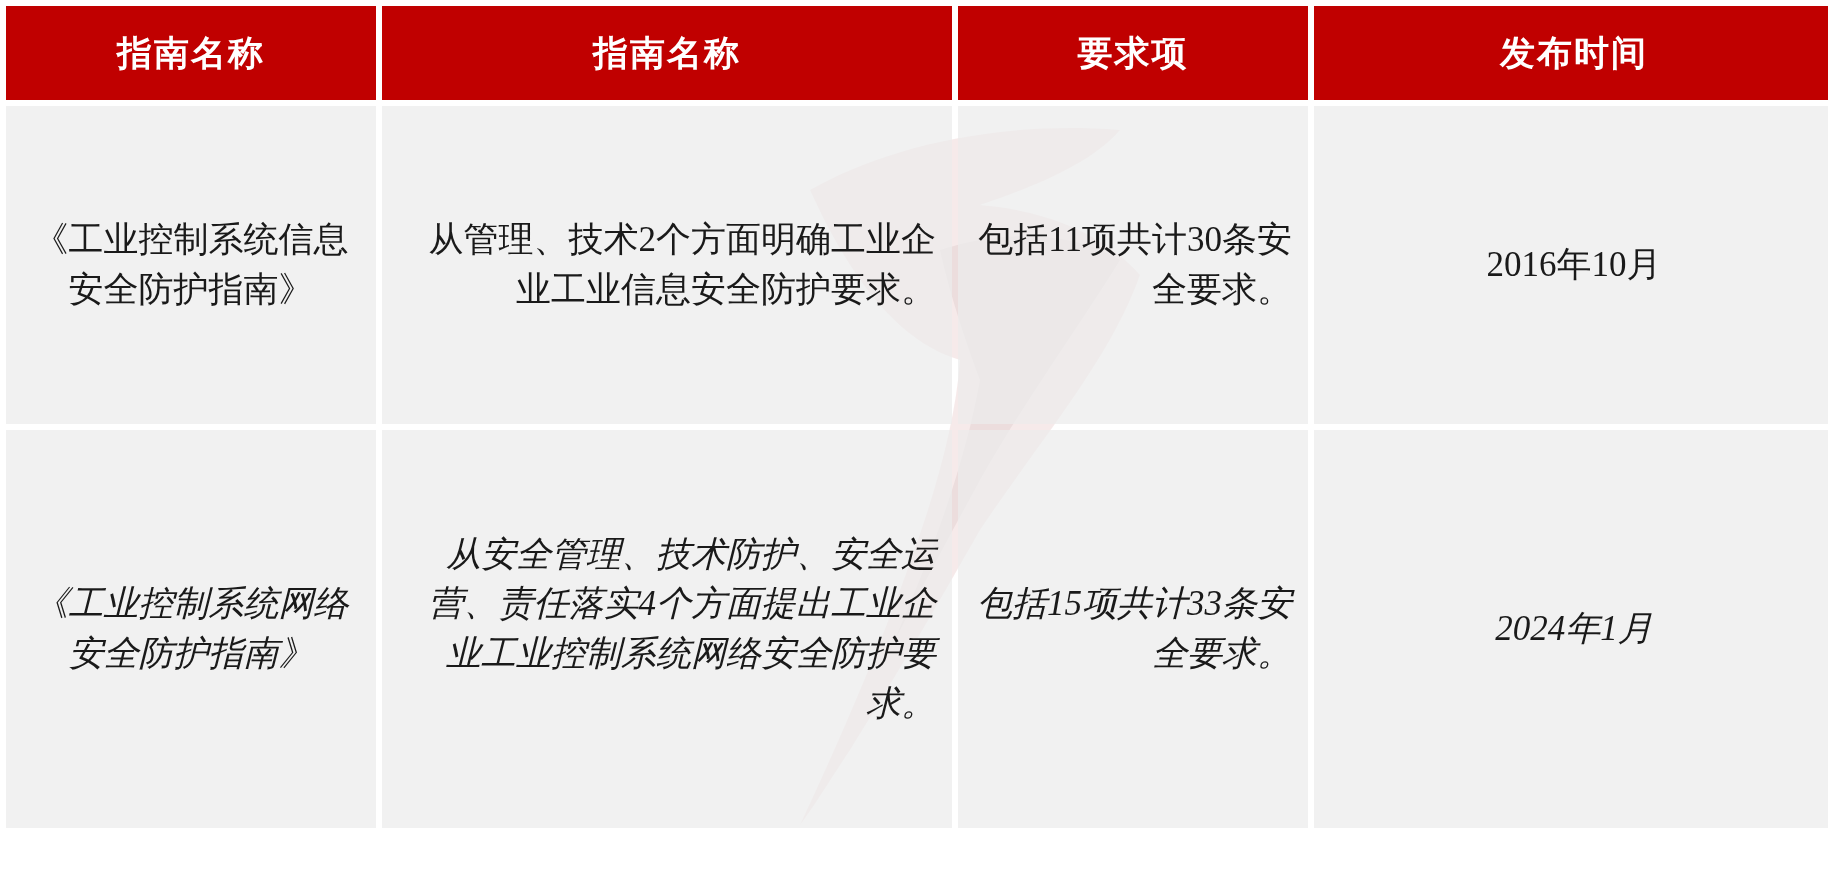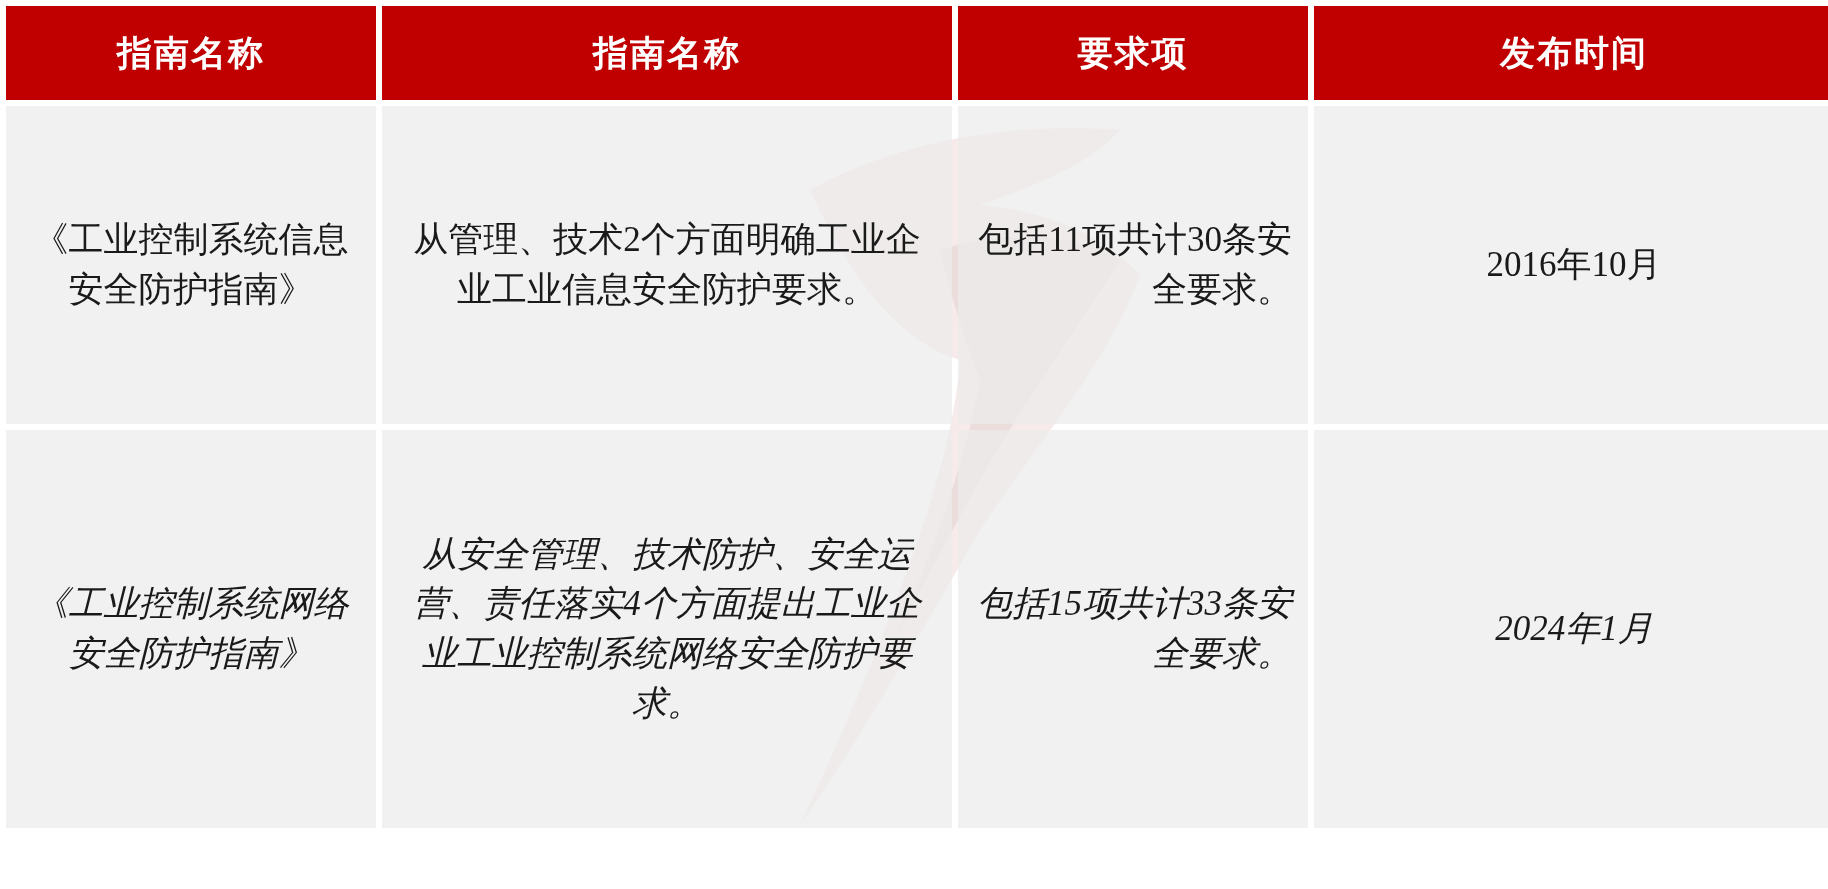--- a/index.html
+++ b/index.html
@@ -70,21 +70,21 @@
     vertical-align: middle;
     padding: 14px 16px;
     line-height: 1.42;
     font-family: "Liberation Serif", serif;
   }
 
   td.c-name {
     text-align: center;
   }
   td.c-content {
-    text-align: center;
+    text-align: right;
   }
   td.c-req {
     text-align: right;
   }
   td.c-date {
     text-align: center;
   }
 
   tr.row-1 td { height: 290px; }
   tr.row-2 td { height: 370px; font-style: italic; }

